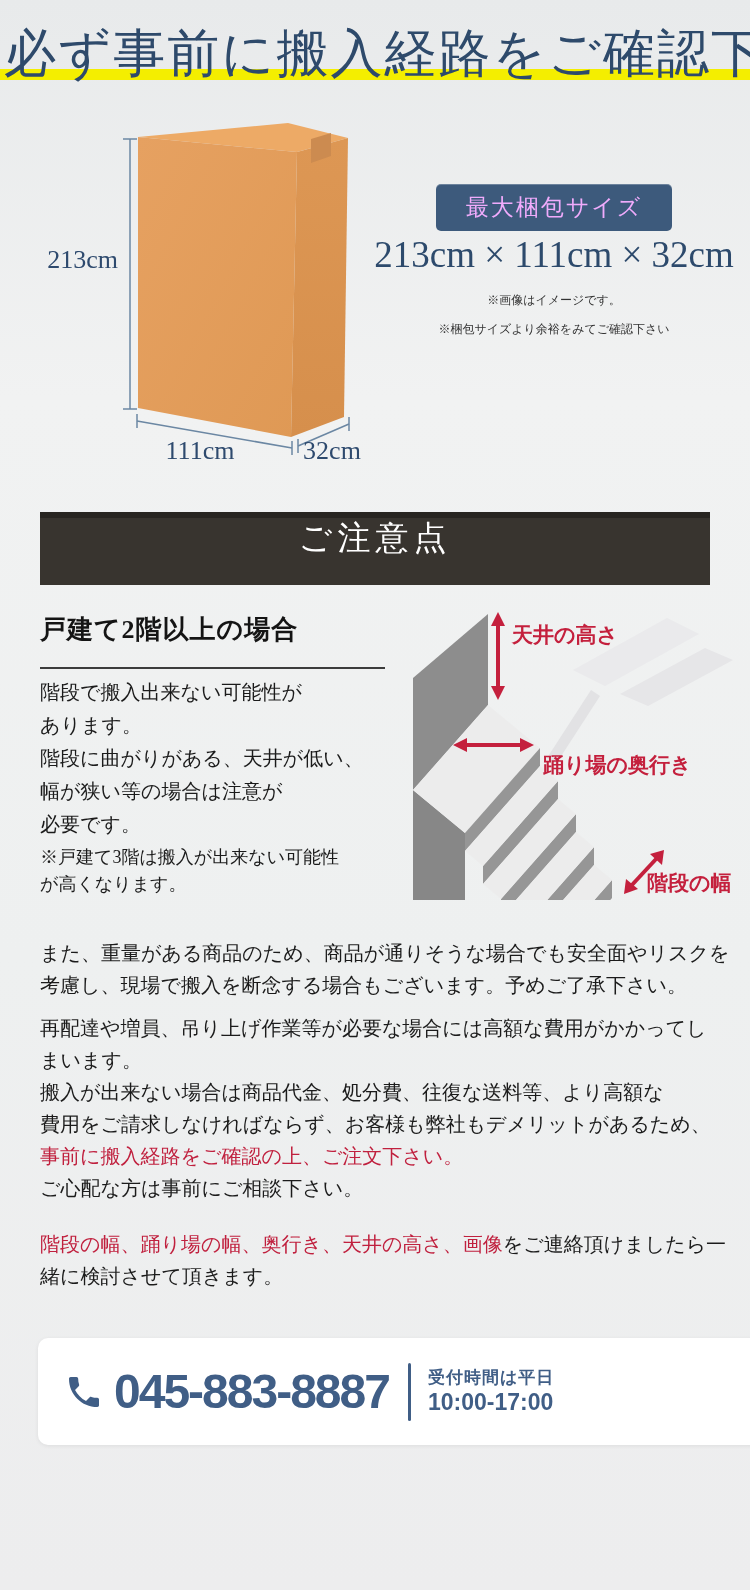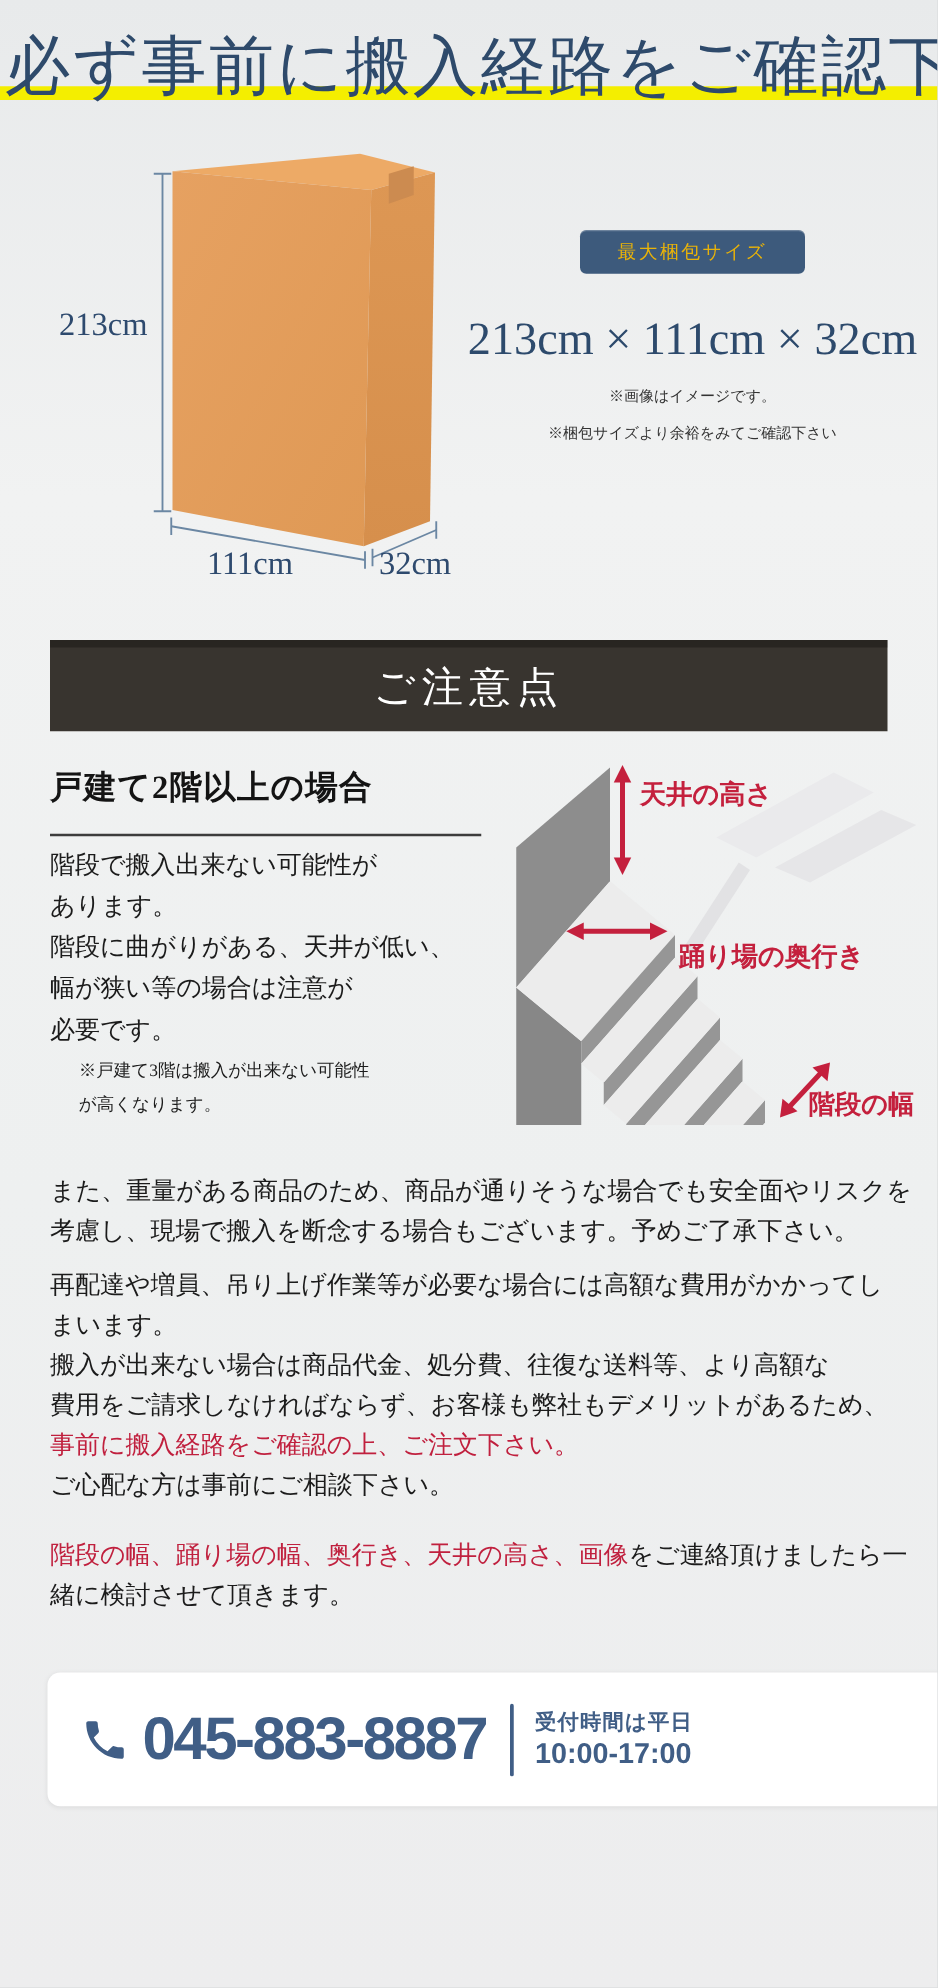--- a/index.html
+++ b/index.html
@@ -10,32 +10,32 @@
     font-family:"Liberation Serif","DejaVu Serif",serif;color:#1b1b1b;
   }
   .abs{position:absolute;}
   
   #title{left:0;top:28px;width:750px;text-align:center;font-size:52px;letter-spacing:2px;color:#2e4a6b;line-height:52px;white-space:nowrap;}
   #title .hl{display:inline-block;padding:0 4px 0 4px;background:linear-gradient(#f4ee00,#f4ee00) no-repeat left bottom;background-size:100% 11px;}
   
   svg text.dim{font-family:"Liberation Serif","DejaVu Serif",serif;fill:#2e4a6e;font-size:26px;}
   
   #size-col{left:370px;top:184px;width:368px;text-align:center;}
-  #size-badge{display:inline-block;background:#3d5a7c;color:#eab308;font-size:15px;letter-spacing:2px;padding:8px 30px;border-radius:5px;box-shadow:inset 0 1px 0 rgba(255,255,255,.25);}
-  #size-dims{margin-top:31px;font-size:37px;color:#2d4a6c;white-space:nowrap;letter-spacing:0px;}
+  #size-badge{display:inline-block;background:#3d5a7c;color:#f0abfc;font-size:23px;letter-spacing:2px;padding:8px 30px;border-radius:5px;box-shadow:inset 0 1px 0 rgba(255,255,255,.25);}
+  #size-dims{margin-top:2px;font-size:37px;color:#2d4a6c;white-space:nowrap;letter-spacing:0px;}
   .size-note{margin-top:12px;font-size:12px;color:#333;line-height:24px;}
   .size-note + .size-note{margin-top:5px;}
   
-  #banner{left:40px;top:512px;width:670px;height:73px;background:#38342f;box-shadow:inset 0 6px 0 rgba(0,0,0,.28);display:flex;align-items:center;justify-content:center;}
+  #banner{left:40px;top:512px;width:670px;height:73px;background:#38342f;box-shadow:inset 0 6px 0 rgba(0,0,0,.28);display:flex;justify-content:center;}
   #banner span{color:#fff;font-size:33px;letter-spacing:5px;padding-top:4px;}
   
   #caution-col{left:40px;top:612px;width:345px;}
   #caution-heading{font-size:26px;font-weight:bold;color:#141414;letter-spacing:1px;padding-bottom:20px;border-bottom:2px solid #3c3c3c;}
   #caution-body{margin-top:7px;font-size:20px;line-height:33px;color:#1b1b1b;white-space:nowrap;}
-  #caution-note{margin-top:3px;font-size:14px;line-height:27px;color:#1b1b1b;white-space:nowrap;margin-left:23px;}
+  #caution-note{margin-top:3px;font-size:18px;line-height:27px;color:#1b1b1b;white-space:nowrap;}
   
   svg text.stair{font-family:"Liberation Sans","DejaVu Sans",sans-serif;fill:#c4203d;font-size:21px;font-weight:bold;}
   
   .para{left:40px;width:690px;font-size:20px;line-height:32px;color:#1b1b1b;white-space:nowrap;}
   #para1{top:926px;margin-top:11px;}
   #para2{top:1012px;}
   #para3{top:1228px;}
   .red{color:#c0203e;}
   
   #phone-card{left:38px;top:1338px;width:750px;height:107px;background:#ffffff;border-radius:10px;box-shadow:0 1px 4px rgba(0,0,0,.07);display:flex;align-items:center;padding-left:26px;box-sizing:border-box;}

